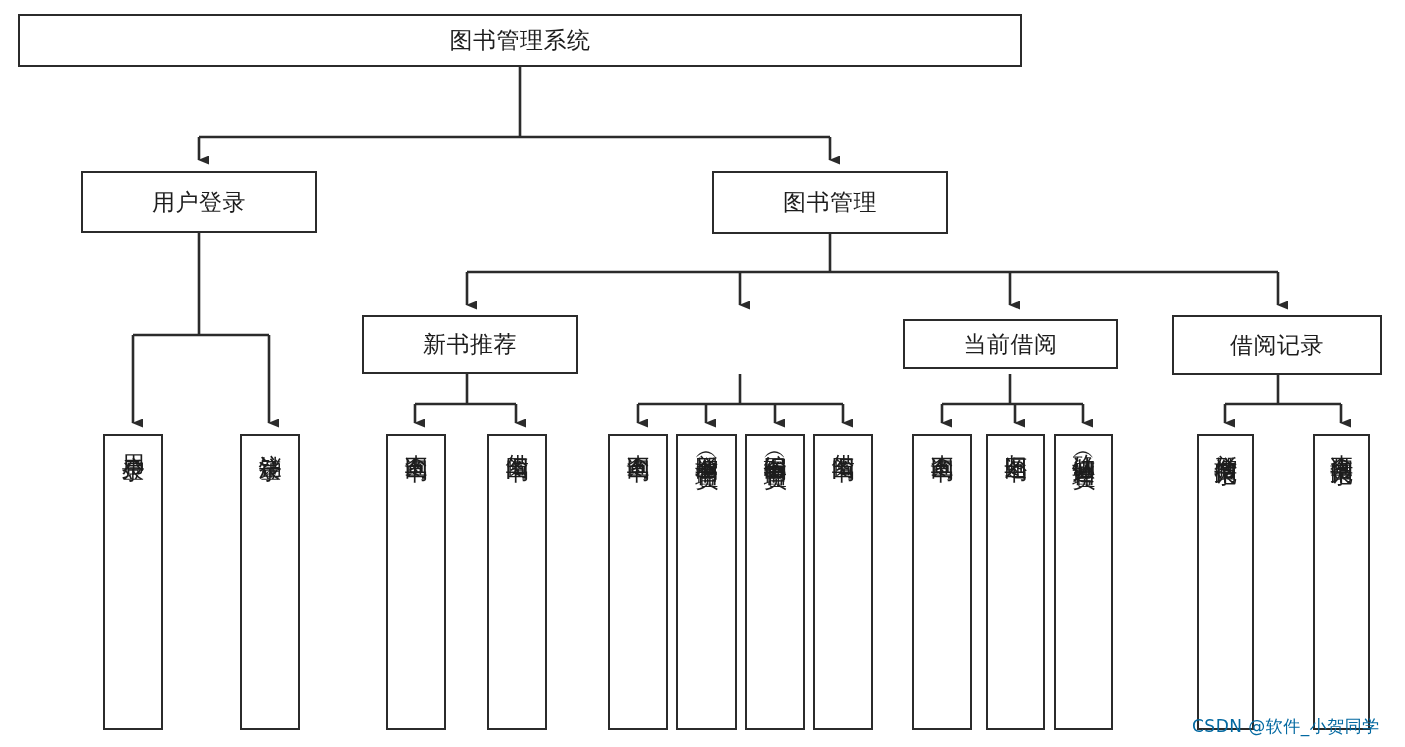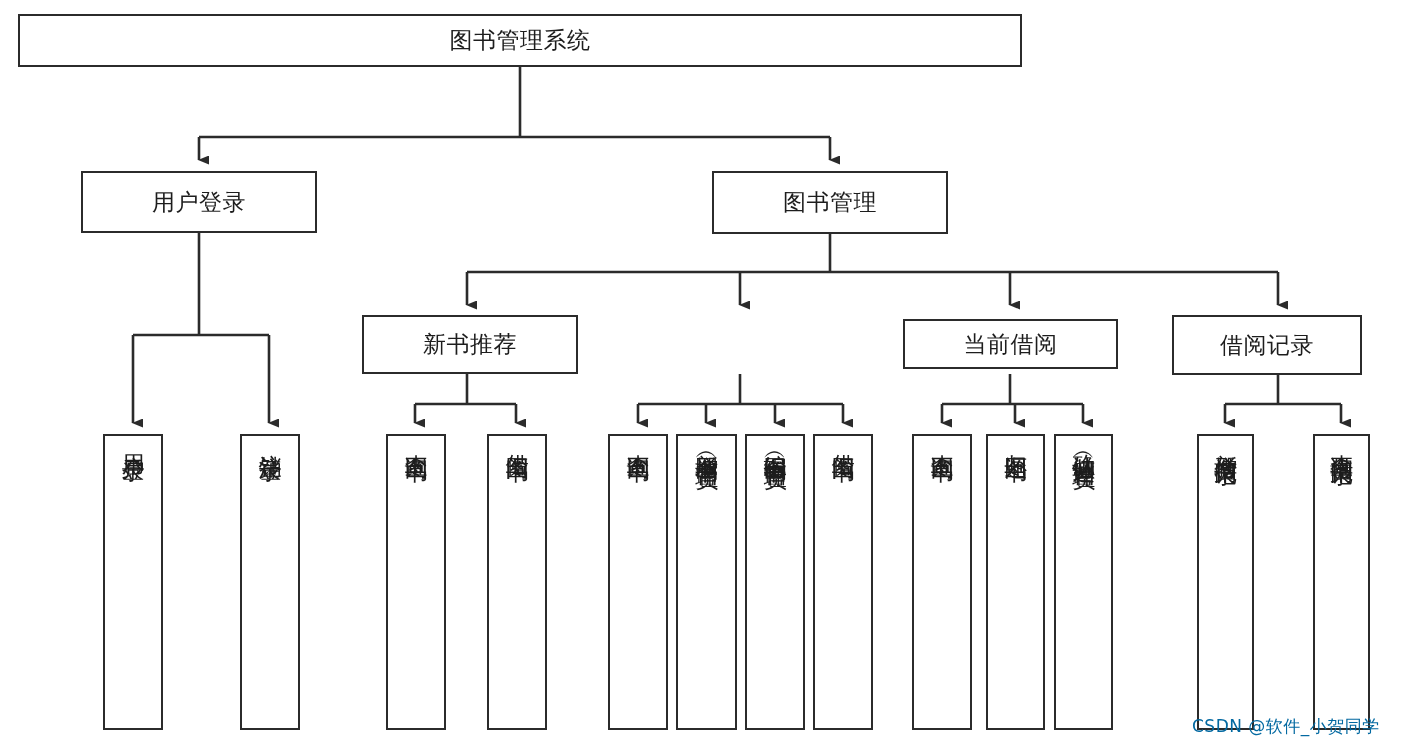--- a/index.html
+++ b/index.html
@@ -130,21 +130,21 @@
   <div class="node" style="left:362px; top:315px; width:216px; height:59px;">
     <span class="lbl">新书推荐</span>
   </div>
 
   <div class="node" style="left:712px; top:171px; width:236px; height:63px;">
     <span class="lbl">图书管理</span>
   </div>
   <div class="node" style="left:903px; top:319px; width:215px; height:50px;">
     <span class="lbl">当前借阅</span>
   </div>
-  <div class="node" style="left:1172px; top:315px; width:190px; height:60px;">
+  <div class="node" style="left:1172px; top:315px; width:210px; height:60px;">
     <span class="lbl">借阅记录</span>
   </div>
 
   <div class="node vertical" style="left:103px; top:434px; width:60px; height:296px;">
     <span class="lbl">用户登录</span>
   </div>
   <div class="node vertical" style="left:240px; top:434px; width:60px; height:296px;">
     <span class="lbl">注销登录</span>
   </div>
 

